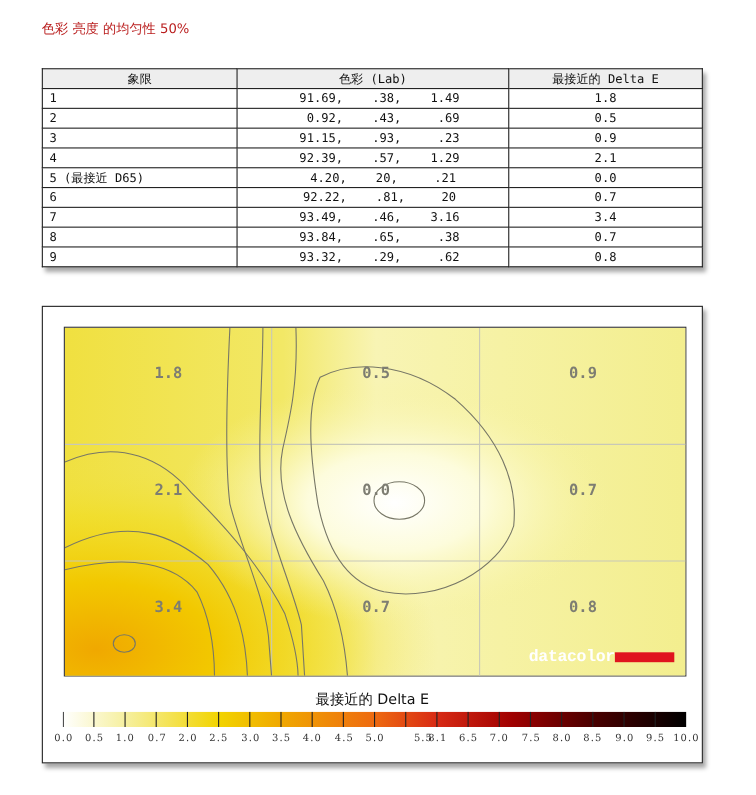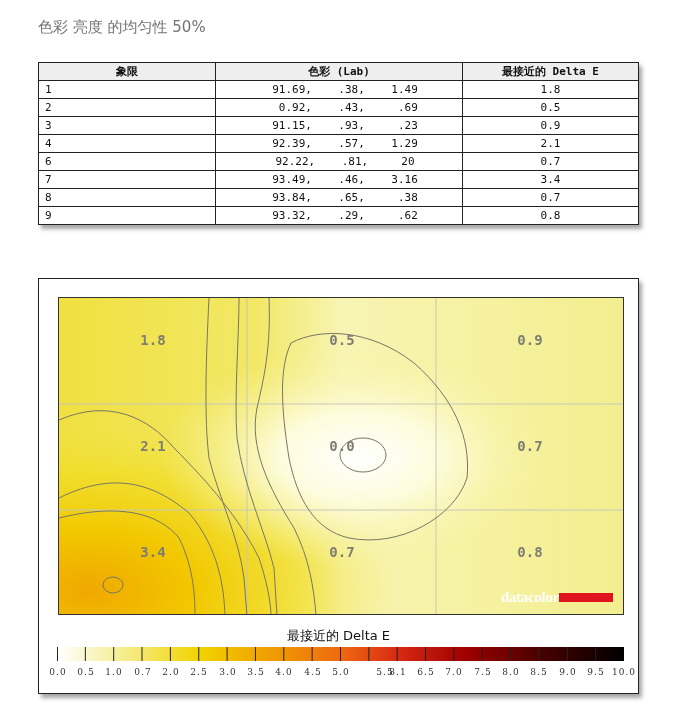--- a/index.html
+++ b/index.html
@@ -1,36 +1,36 @@
 <!DOCTYPE html>
 <html><head>
 <meta charset="utf-8">
 <style>
   html, body { margin: 0; padding: 0; background: #ffffff; }
   body { width: 687px; height: 723px; position: relative; overflow: hidden;
          font-family: "DejaVu Sans", sans-serif; color: #111; }
-  .title { position: absolute; left: 38px; top: 18px; font-size: 15px; color: #737373; }
+  .title { position: absolute; left: 38px; top: 18px; font-size: 12px; color: #b91c1c; }
   .tbl-wrap { position: absolute; left: 38px; top: 62px; width: 601px;
               box-shadow: 3px 4px 4px rgba(0,0,0,0.35); }
   table { border-collapse: collapse; width: 601px; font-family: "DejaVu Sans Mono", monospace;
           font-size: 11px; }
   th, td { border: 1px solid #222; height: 17px; padding: 0 6px; white-space: pre; }
-  th { background: #eeeeee; font-weight: bold; text-align: center; }
+  th { background: #eeeeee; font-weight: normal; text-align: center; }
   td.c0 { text-align: left; width: 164px; }
   td.c1 { text-align: center; width: 222px; padding-left: 18px; }
   td.c2 { text-align: center; }
   .chart-frame { position: absolute; left: 38px; top: 278px; width: 601px; height: 416px;
                  border: 1px solid #222; background: #fff; box-shadow: 3px 4px 4px rgba(0,0,0,0.35); box-sizing: border-box; }
   .plot { position: absolute; left: 19px; top: 18px; width: 566px; height: 318px;
           border: 1px solid #333; box-sizing: border-box; overflow: hidden; }
   .plot svg { position: absolute; left: 0; top: 0; }
   .cell-label { position: absolute; font-family: "DejaVu Sans Mono", monospace; font-weight: bold;
                 font-size: 14px; color: #7d7d72; transform: translate(-50%, -50%); }
   .logo { position: absolute; right: 10px; bottom: 8px; display: flex; align-items: center; }
-  .logo-text { font-family: Liberation Serif, serif; font-weight: bold; font-size: 15px; color: #ffffff; letter-spacing: -0.3px; }
+  .logo-text { font-family: Liberation Mono, monospace; font-weight: bold; font-size: 15px; color: #ffffff; letter-spacing: -0.3px; }
   .logo-bar { width: 54px; height: 9px; background: #e0141e; margin-left: 0; }
   .legend-title { position: absolute; left: 0; width: 100%; top: 348px; text-align: center; font-size: 13px; }
   .legend-bar { position: absolute; left: 18px; top: 368px; width: 567px; height: 14px; }
   .legend-ticks { position: absolute; left: 0; top: 388px; width: 601px; height: 14px; }
   .tick-label { position: absolute; font-family: "DejaVu Serif", serif; font-size: 9px; color: #333; transform: translateX(-50%); letter-spacing: 1px; }
 </style>
 </head>
 <body>
 
 <div class="title">色彩 亮度 的均匀性 50%</div>
@@ -57,20 +57,25 @@
         </tr>
       <tr>
           <td class="c0">3</td>
           <td class="c1">91.15,    .93,     .23</td>
           <td class="c2">0.9</td>
         </tr>
       <tr>
           <td class="c0">4</td>
           <td class="c1">92.39,    .57,    1.29</td>
           <td class="c2">2.1</td>
+        </tr>
+      <tr>
+          <td class="c0">5 (最接近 D65)</td>
+          <td class="c1"> 4.20,    20,     .21</td>
+          <td class="c2">0.0</td>
         </tr>
       <tr>
           <td class="c0">6</td>
           <td class="c1">92.22,    .81,     20</td>
           <td class="c2">0.7</td>
         </tr>
       <tr>
           <td class="c0">7</td>
           <td class="c1">93.49,    .46,    3.16</td>
           <td class="c2">3.4</td>

